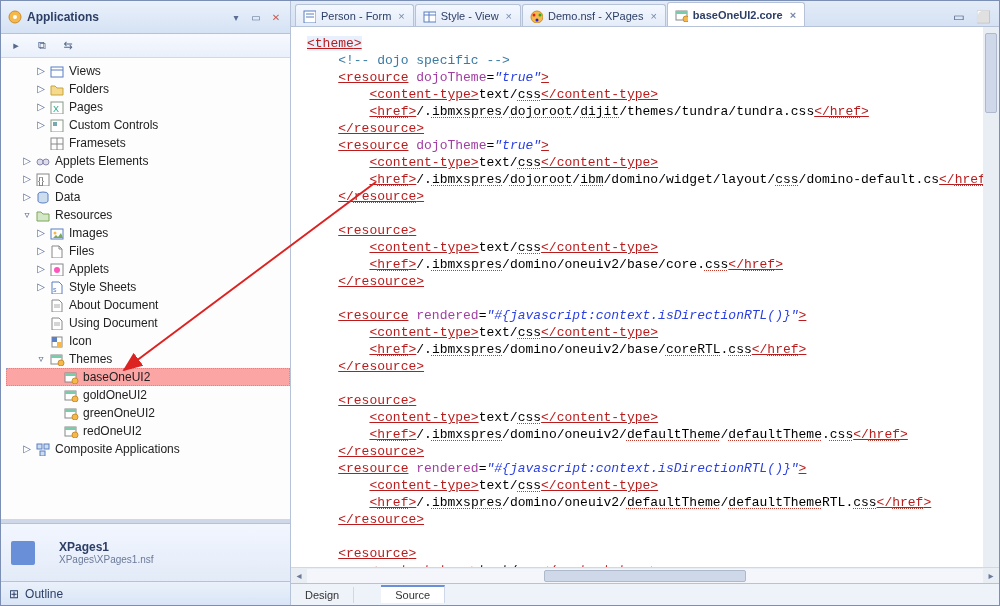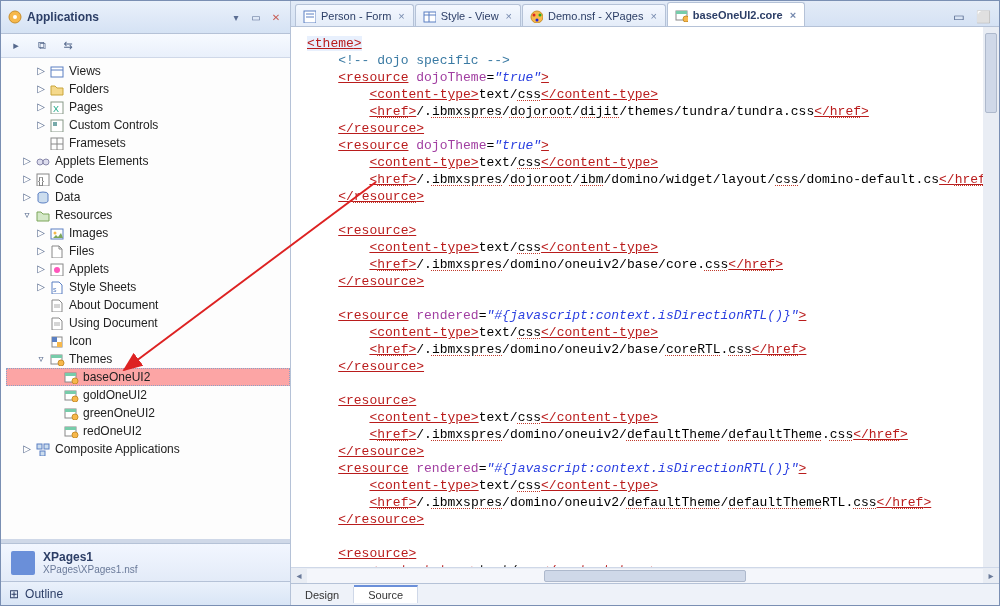--- a/index.html
+++ b/index.html
@@ -12,41 +12,41 @@
 .panel-hdr .tbtn { width:16px; height:16px; margin-left:4px; opacity:.8; cursor:pointer; display:inline-flex; align-items:center; justify-content:center; font-size:10px; color:#3a4f7a; }
 .toolbar2 { height:24px; background:linear-gradient(#f7faff,#e9f0fb); border-bottom:1px solid #cfd8e8; display:flex; align-items:center; padding:0 6px; gap:8px; }
 .toolbar2 .tb { width:18px; height:18px; display:inline-flex; align-items:center; justify-content:center; font-size:11px; color:#55688c; cursor:pointer; }
 .tree { flex:1; overflow:auto; padding:4px 0 4px 6px; color:#222; line-height:18px; position:relative; }
 .row { display:flex; align-items:center; height:18px; white-space:nowrap; cursor:pointer; padding-right:6px; }
 .tw { width:12px; text-align:center; color:#55688c; font-size:10px; margin-right:2px; display:inline-block; }
 .ic { width:16px; height:14px; margin-right:4px; display:inline-flex; align-items:center; justify-content:center; }
 .row.sel { background:#fca5a5; border:1px dotted #8aa2c7; margin-left:-1px; }
 .ind1 { padding-left:14px; } .ind2 { padding-left:28px; } .ind3 { padding-left:42px; }
 .splitter { height:4px; background:#cfd8e8; cursor:ns-resize; }
-.bottom-item { padding:6px 10px; background:linear-gradient(#f2f6ff,#e3ebf8); border-top:1px solid #b5c2d7; display:flex; align-items:center; gap:8px; }
+.bottom-item { padding:16px 10px; background:linear-gradient(#f2f6ff,#e3ebf8); border-top:1px solid #b5c2d7; display:flex; align-items:center; gap:24px; }
 .bottom-item .big { width:24px; height:24px; background:#6a8fd9; border-radius:2px; }
 .bottom-item .txt .t1 { font-weight:bold; color:#2c3e66; }
 .bottom-item .txt .t2 { font-size:10px; color:#6a7a99; }
 
 .editor { flex:1; display:flex; flex-direction:column; background:#fff; }
 .tabs { height:26px; display:flex; align-items:flex-end; background:linear-gradient(#e3ebf7,#d5e2f4); border-bottom:1px solid #b5c2d7; padding-left:4px; gap:1px; }
 .tab { height:22px; padding:0 8px 0 6px; display:flex; align-items:center; gap:5px; border:1px solid #b5c2d7; border-bottom:none; border-radius:3px 3px 0 0; background:linear-gradient(#f4f8ff,#e4ecf8); cursor:pointer; font-size:11px; color:#2c3e66; }
 .tab.active { background:#fff; height:24px; font-weight:bold; }
 .tab .x { font-size:11px; color:#7488ad; cursor:pointer; margin-left:2px; }
 .tab .ticon { width:14px; height:14px; display:inline-flex; align-items:center; justify-content:center; font-size:11px; }
 .tabs .spacer { flex:1; }
 .tabs .wbtn { width:18px; height:18px; margin-right:6px; display:inline-flex; align-items:center; justify-content:center; color:#3a4f7a; cursor:pointer; font-size:12px; }
 
 .code-wrap { flex:1; position:relative; border-right:16px solid #e9edf4; }
 .code { position:absolute; inset:0; overflow:auto; padding:8px 0 8px 16px; font-family:"Courier New", monospace; font-size:13px; line-height:17px; color:#222; white-space:pre; }
 .hl { background:#e8f0fd; display:inline; }
 .tg { color:#b91c1c;text-decoration:underline; } .at { color:#a13ea1;text-align:center; } .st { color:#2a3fe0; font-style:italic; } .cm { color:#3a7aa3; } .tx { color:#000; }
 .ul { text-decoration: underline dotted #c0392b; text-decoration-thickness:1px; text-underline-offset:2px; }
 .arrow { position:absolute; pointer-events:none; z-index:20; }
-.srctabs { height:22px; border-top:1px solid #b5c2d7; display:flex; align-items:center; background:#eef2f9; }
+.srctabs { height:22px; border-top:1px solid #b5c2d7; display:flex; align-items:center; background:#eef2f9;gap:27px; }
 .srctab { padding:2px 14px; font-size:11px; color:#333; border-right:1px solid #cfd8e8; cursor:pointer; }
 .srctab.active { background:#fff; border-top:2px solid #6a8fd9; margin-top:-1px; }
 .outline-hdr { height:24px; border-top:1px solid #b5c2d7; background:linear-gradient(#eaf1fb,#d9e5f6); display:flex; align-items:center; padding:0 8px; color:#2c3e66; }
 .hscroll { height:16px; background:#e9edf4; border-top:1px solid #cfd8e8; display:flex; align-items:center; }
 .hscroll .lar, .hscroll .rar { width:16px; text-align:center; color:#6a7a99; font-size:10px; cursor:pointer; }
 .hscroll .track { flex:1; height:14px; background:#f4f6fb; position:relative; }
 .hscroll .thumb { position:absolute; top:1px; height:12px; left:35%; width:30%; background:#cfd8e8; border:1px solid #aeb9cc; border-radius:2px; }
 svg.icon-svg { display:block; }
 .vsb { position:absolute; right:-16px; top:0; bottom:0; width:16px; background:#e9edf4; }
 .vsb .thumb { position:absolute; left:2px; right:2px; top:6px; height:80px; background:#cfd8e8; border:1px solid #aeb9cc; border-radius:2px; }

